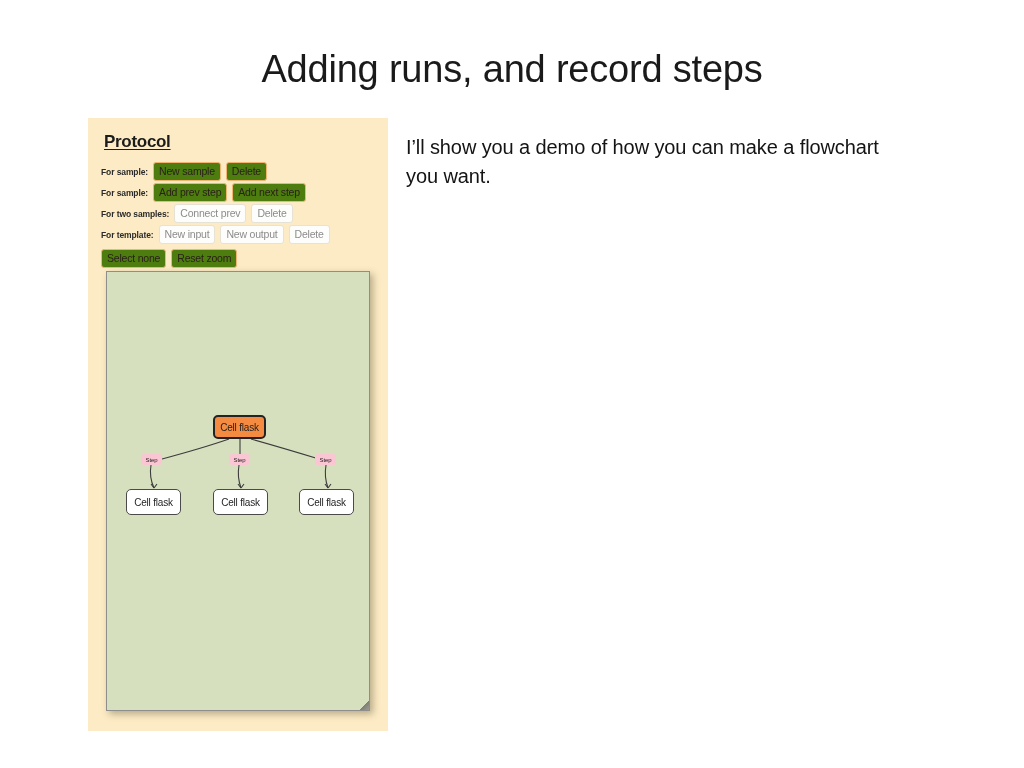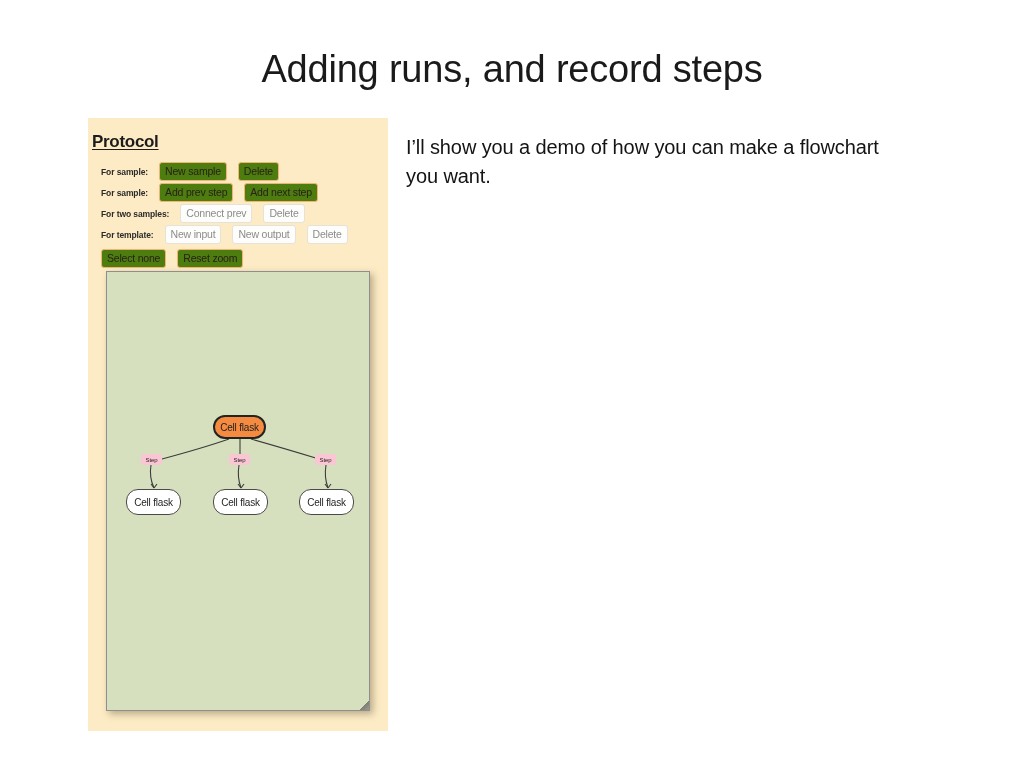--- a/index.html
+++ b/index.html
@@ -40,41 +40,41 @@
     left: 88px;
     top: 118px;
     width: 300px;
     height: 613px;
     background: #fcebc4;
     overflow: hidden;
   }
 
   .protocol-heading {
     position: absolute;
-    left: 4px;
+    left: 16px;
     top: 14px;
     font-size: 17px;
     font-weight: bold;
     color: #1c1c1c;
     text-decoration: underline;
     text-underline-offset: 2px;
     letter-spacing: -0.3px;
   }
 
   .toolbar {
     position: absolute;
     left: 13px;
     top: 45px;
     width: 280px;
   }
 
   .btn-row {
     display: flex;
     align-items: center;
-    gap: 11px;
+    gap: 5px;
     margin-bottom: 4px;
     height: 17px;
   }
 
   .row-label {
     font-size: 8.5px;
     font-weight: bold;
     color: #2b2b2b;
     white-space: nowrap;
     letter-spacing: -0.1px;
@@ -124,21 +124,21 @@
   }
 
   .node {
     position: absolute;
     display: flex;
     align-items: center;
     justify-content: center;
     font-size: 10px;
     color: #1f1f1f;
     letter-spacing: -0.2px;
-    border-radius: 12px;
+    border-radius: 5px;
   }
 
   .node.root {
     background: #f58b41;
     border: 2px solid #232323;
     width: 53px;
     height: 24px;
     left: 106px;
     top: 143px;
   }

